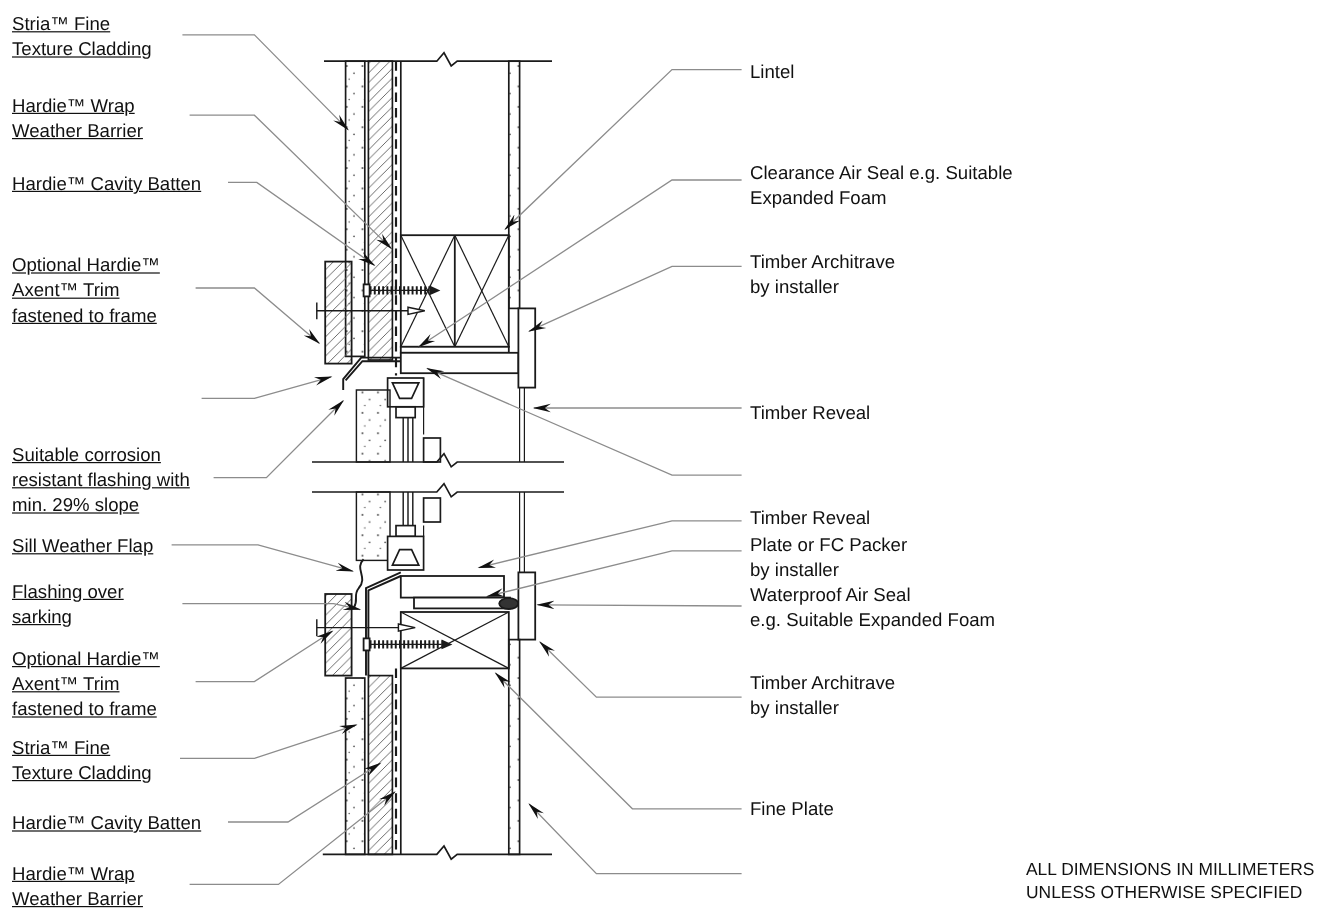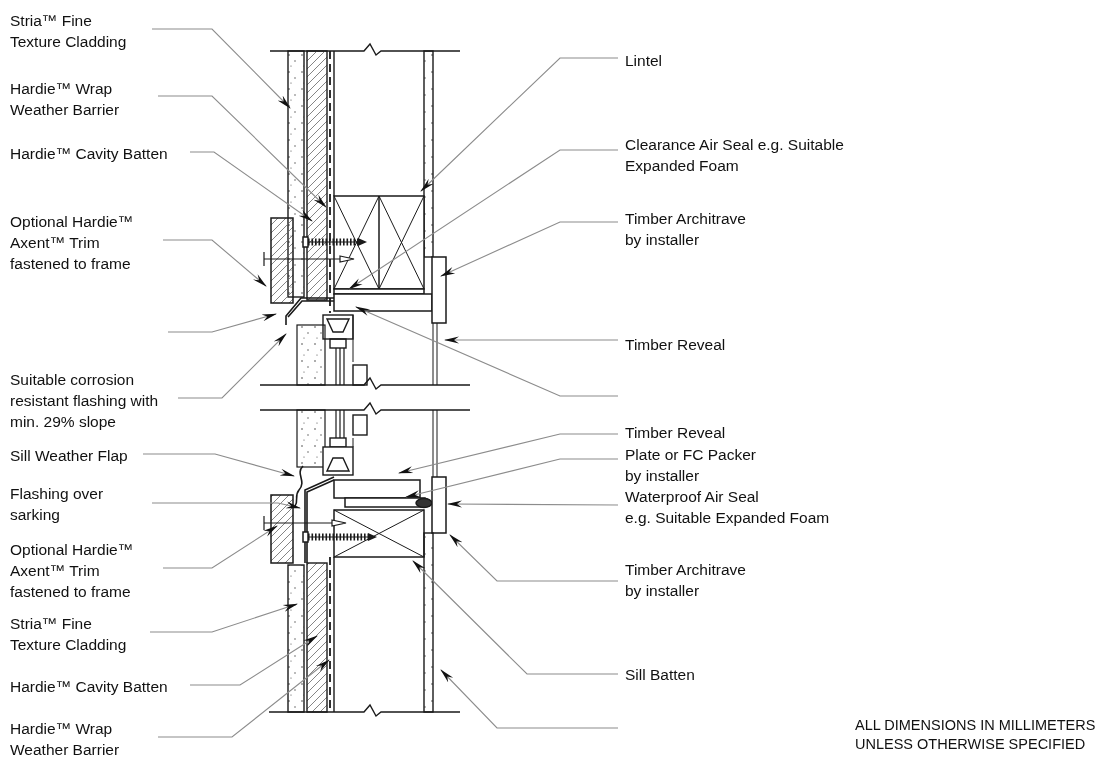--- a/index.html
+++ b/index.html
@@ -2,21 +2,21 @@
 <html><head>
 <meta charset="utf-8">
 <style>
   html,body{margin:0;padding:0;background:#ffffff;}
   body{width:1105px;height:768px;position:relative;overflow:hidden;
        font-family:"Liberation Sans","DejaVu Sans",sans-serif;color:#111;}
   #stage{position:absolute;left:0;top:0;width:1105px;height:768px;}
   svg{position:absolute;left:0;top:0;}
   .lbl{position:absolute;white-space:pre-line;font-size:15.5px;line-height:21px;color:#111;}
   .lbl.right{width:270px;}
-  .lbl.left{width:215px;}
+  .lbl.left{width:215px;text-decoration:underline;}
   .note{position:absolute;font-size:14.5px;line-height:19px;white-space:pre-line;color:#111;margin-left:12px;}
 </style>
 </head>
 <body>
 
 <div id="stage">
 
 <svg width="1105" height="768" viewBox="0 0 1105 768">
   <defs>
     <pattern id="hatch" width="8" height="8" patternUnits="userSpaceOnUse">
@@ -215,18 +215,18 @@
 <div class="lbl right" style="left:625px;top:208px">Timber Architrave
 by installer</div>
 <div class="lbl right" style="left:625px;top:334px">Timber Reveal</div>
 <div class="lbl right" style="left:625px;top:422px">Timber Reveal</div>
 <div class="lbl right" style="left:625px;top:444px">Plate or FC Packer
 by installer</div>
 <div class="lbl right" style="left:625px;top:486px">Waterproof Air Seal
 e.g. Suitable Expanded Foam</div>
 <div class="lbl right" style="left:625px;top:559px">Timber Architrave
 by installer</div>
-<div class="lbl right" style="left:625px;top:664px">Sill Batten</div>
+<div class="lbl right" style="left:625px;top:664px">Fine Plate</div>
 
 <div class="note" style="left:843px;top:716px">ALL DIMENSIONS IN MILLIMETERS
 UNLESS OTHERWISE SPECIFIED</div>
 
 </div>
 
 </body></html>

